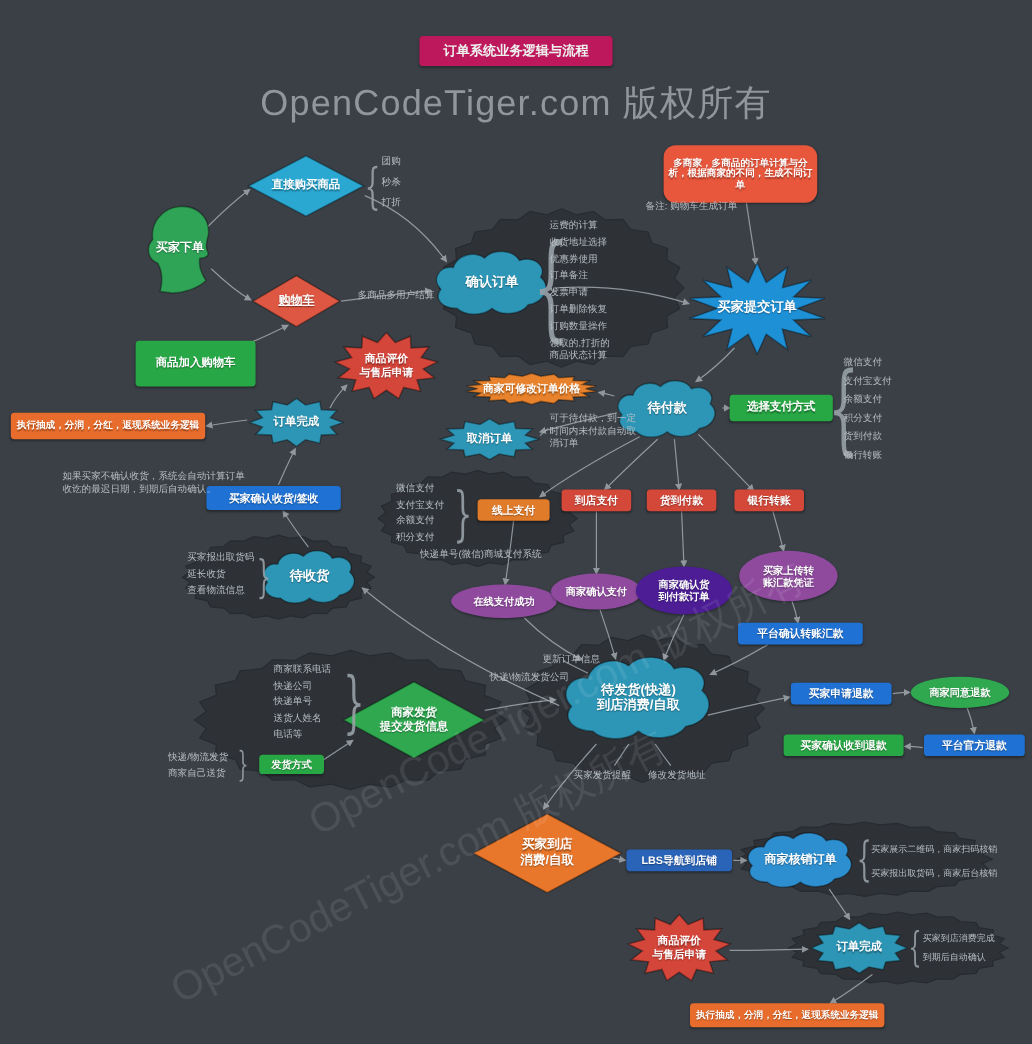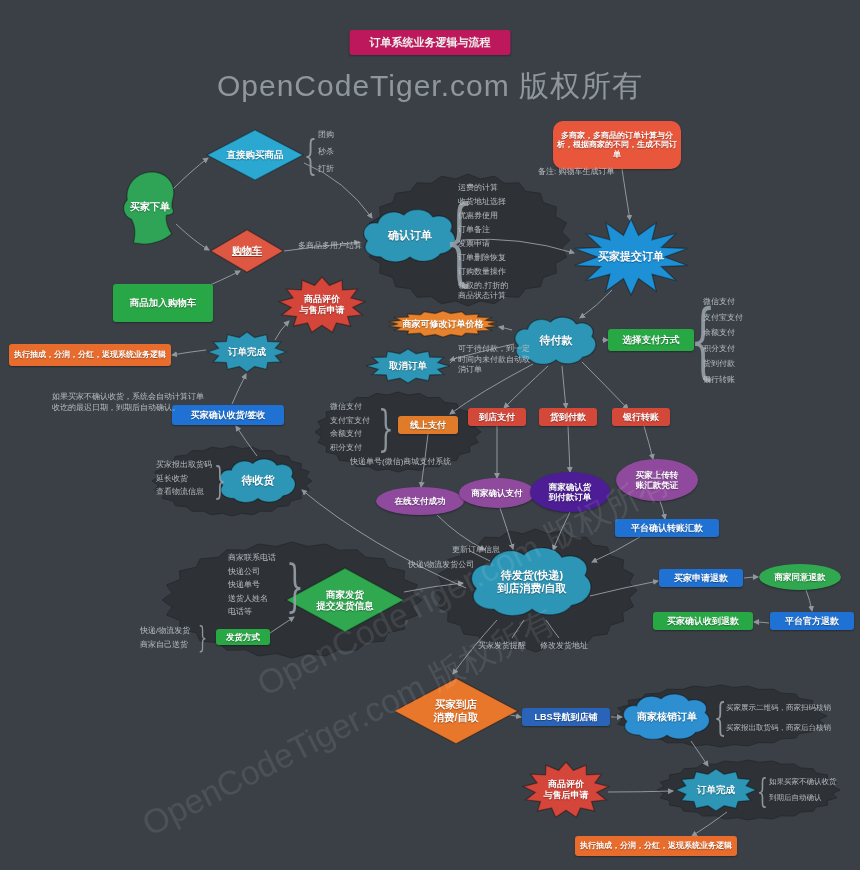--- a/index.html
+++ b/index.html
@@ -362,17 +362,17 @@
         <div class="bitem" style="font-size: 8px; margin-bottom: 4px;">快递/物流发货</div>
         <div class="bitem" style="font-size: 8px; margin-bottom: 4px;">商家自己送货</div>
       </div>
       <span class="brace" style="left: 714px; top: 694px; font-size: 39.1px; line-height: 46px;">{</span>
       <div class="bitems" style="left: 726px; top: 703px;">
         <div class="bitem" style="font-size: 7.5px; margin-bottom: 10.625px;">买家展示二维码，商家扫码核销</div>
         <div class="bitem" style="font-size: 7.5px; margin-bottom: 10.625px;">买家报出取货码，商家后台核销</div>
       </div>
       <span class="brace" style="left: 757px; top: 770px; font-size: 34px; line-height: 40px;">{</span>
       <div class="bitems" style="left: 769px; top: 777px;">
-        <div class="bitem" style="font-size: 7.5px; margin-bottom: 6.625px;">如果买家不确认收货</div>
+        <div class="bitem" style="font-size: 7.5px; margin-bottom: 6.625px;">买家到店消费完成</div>
         <div class="bitem" style="font-size: 7.5px; margin-bottom: 6.625px;">到期后自动确认</div>
       </div>
     </div>
 </div>
 
 </body></html>

